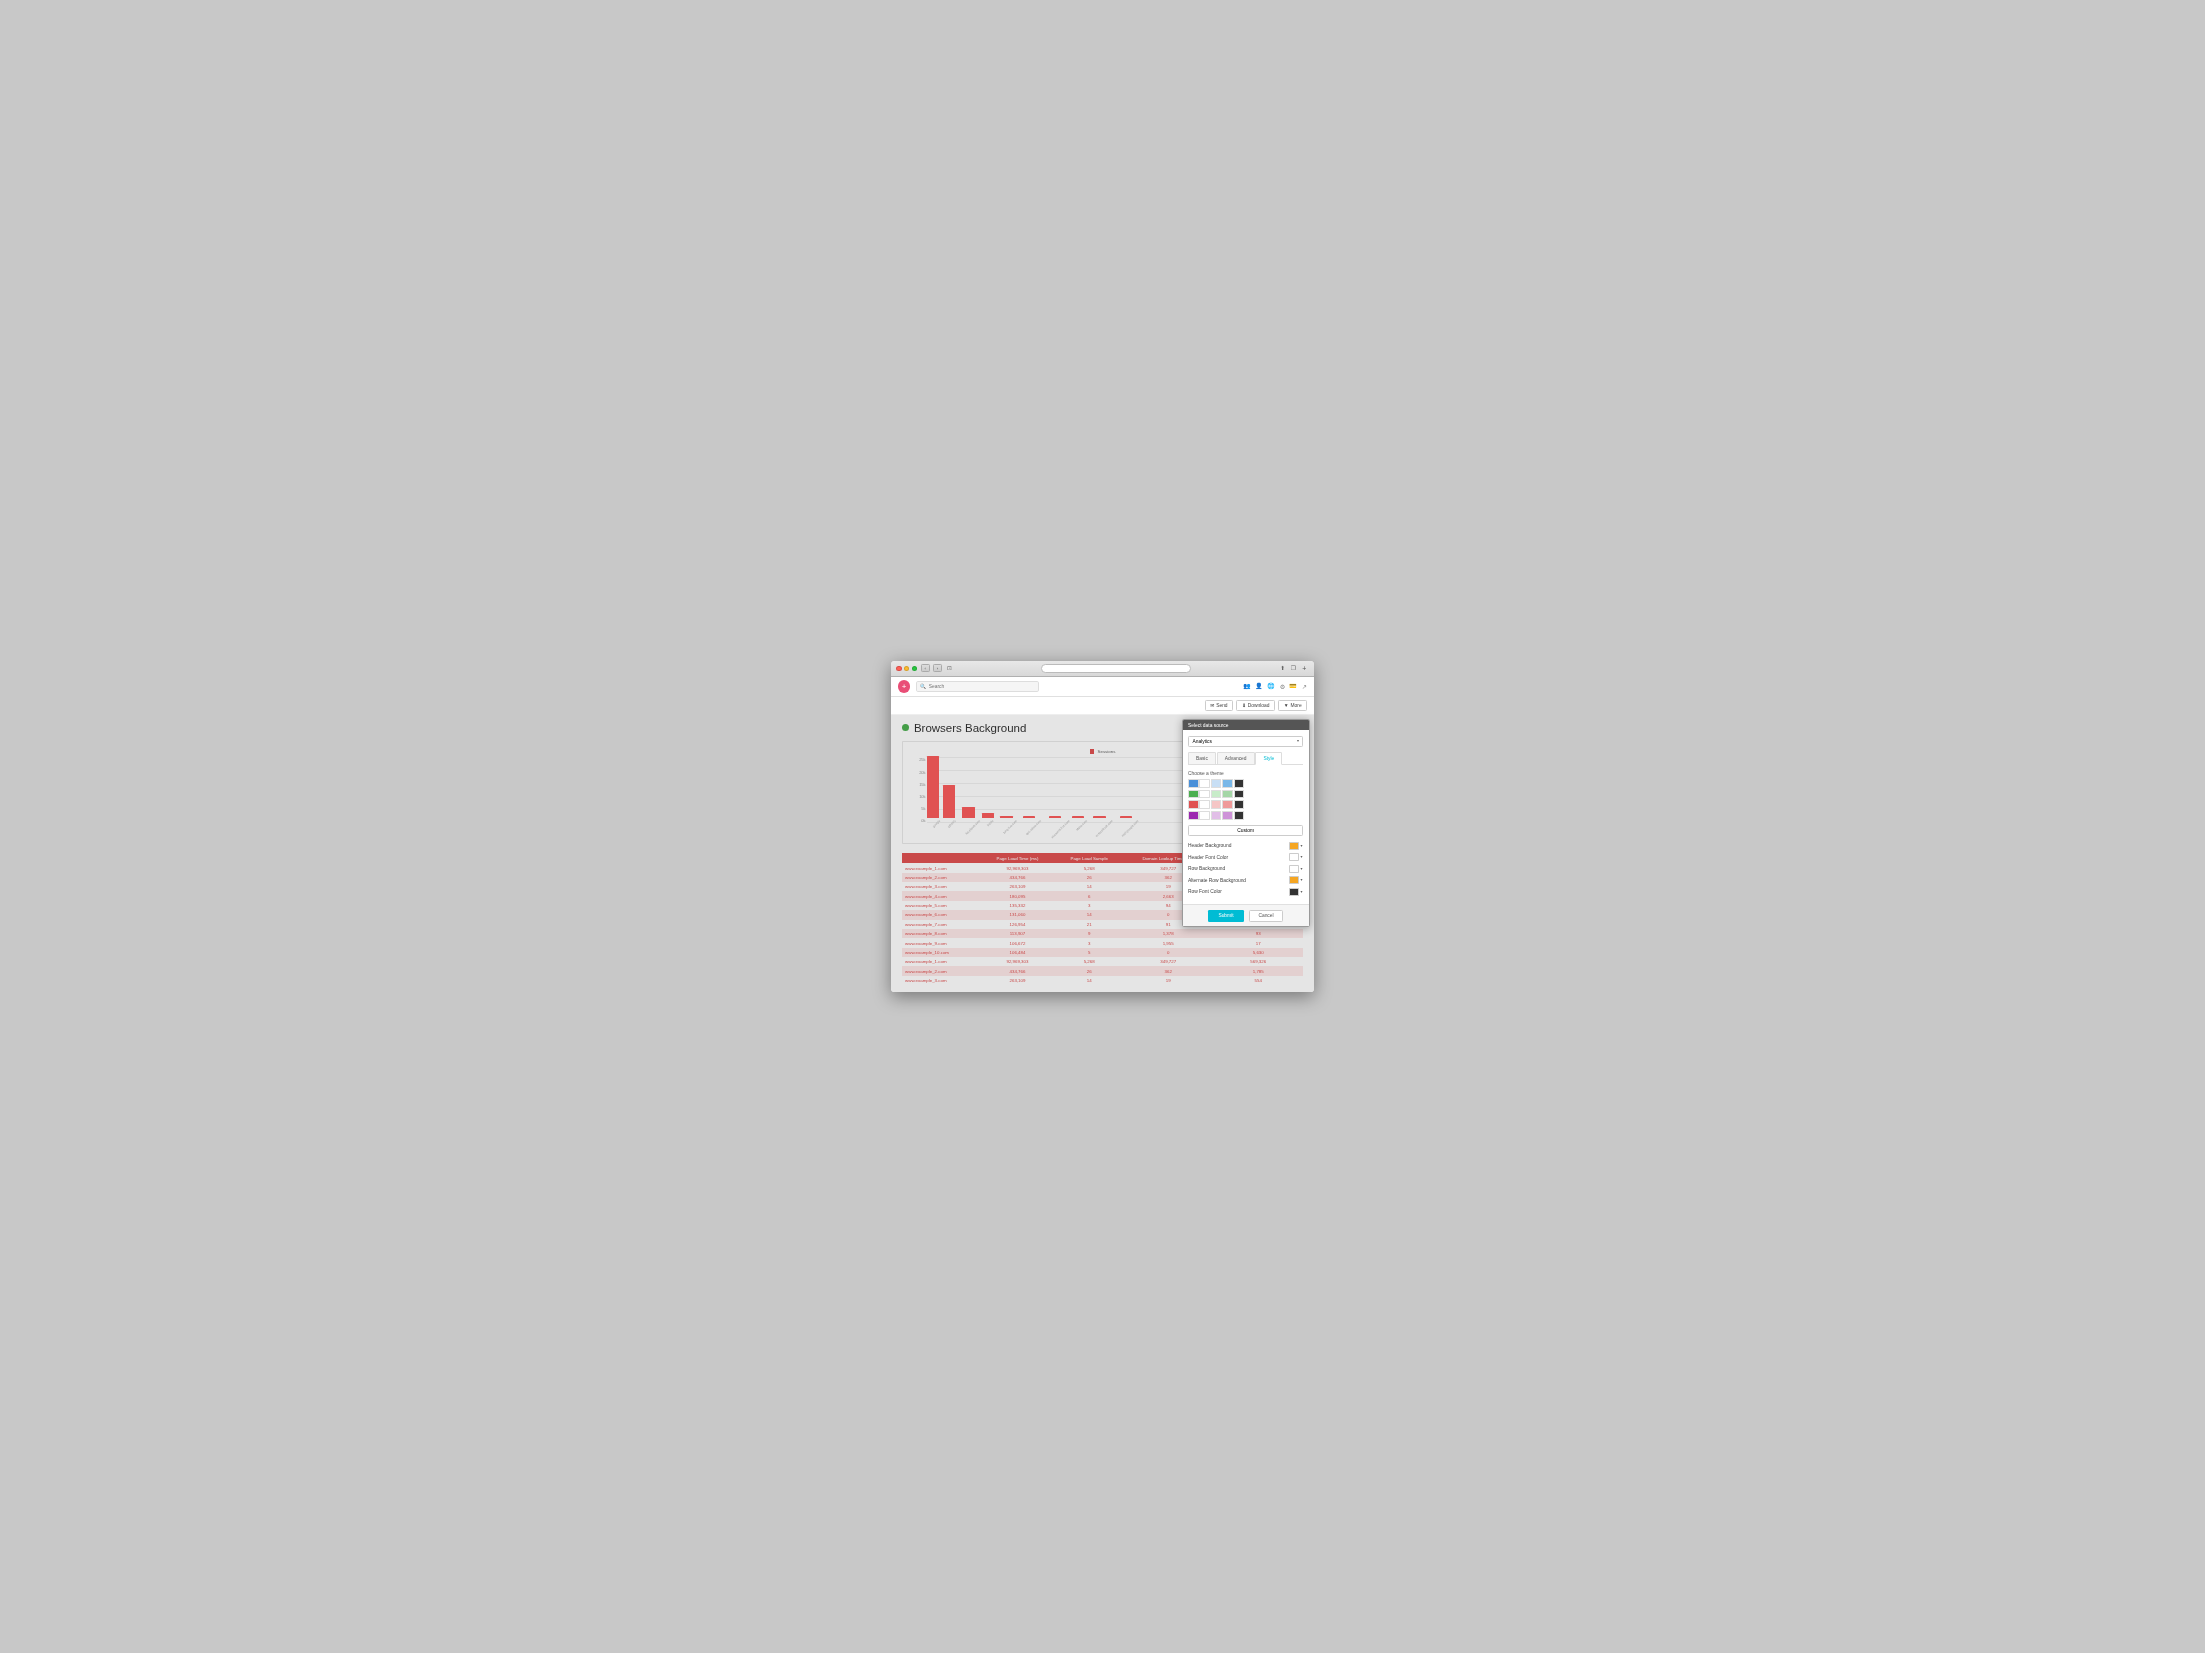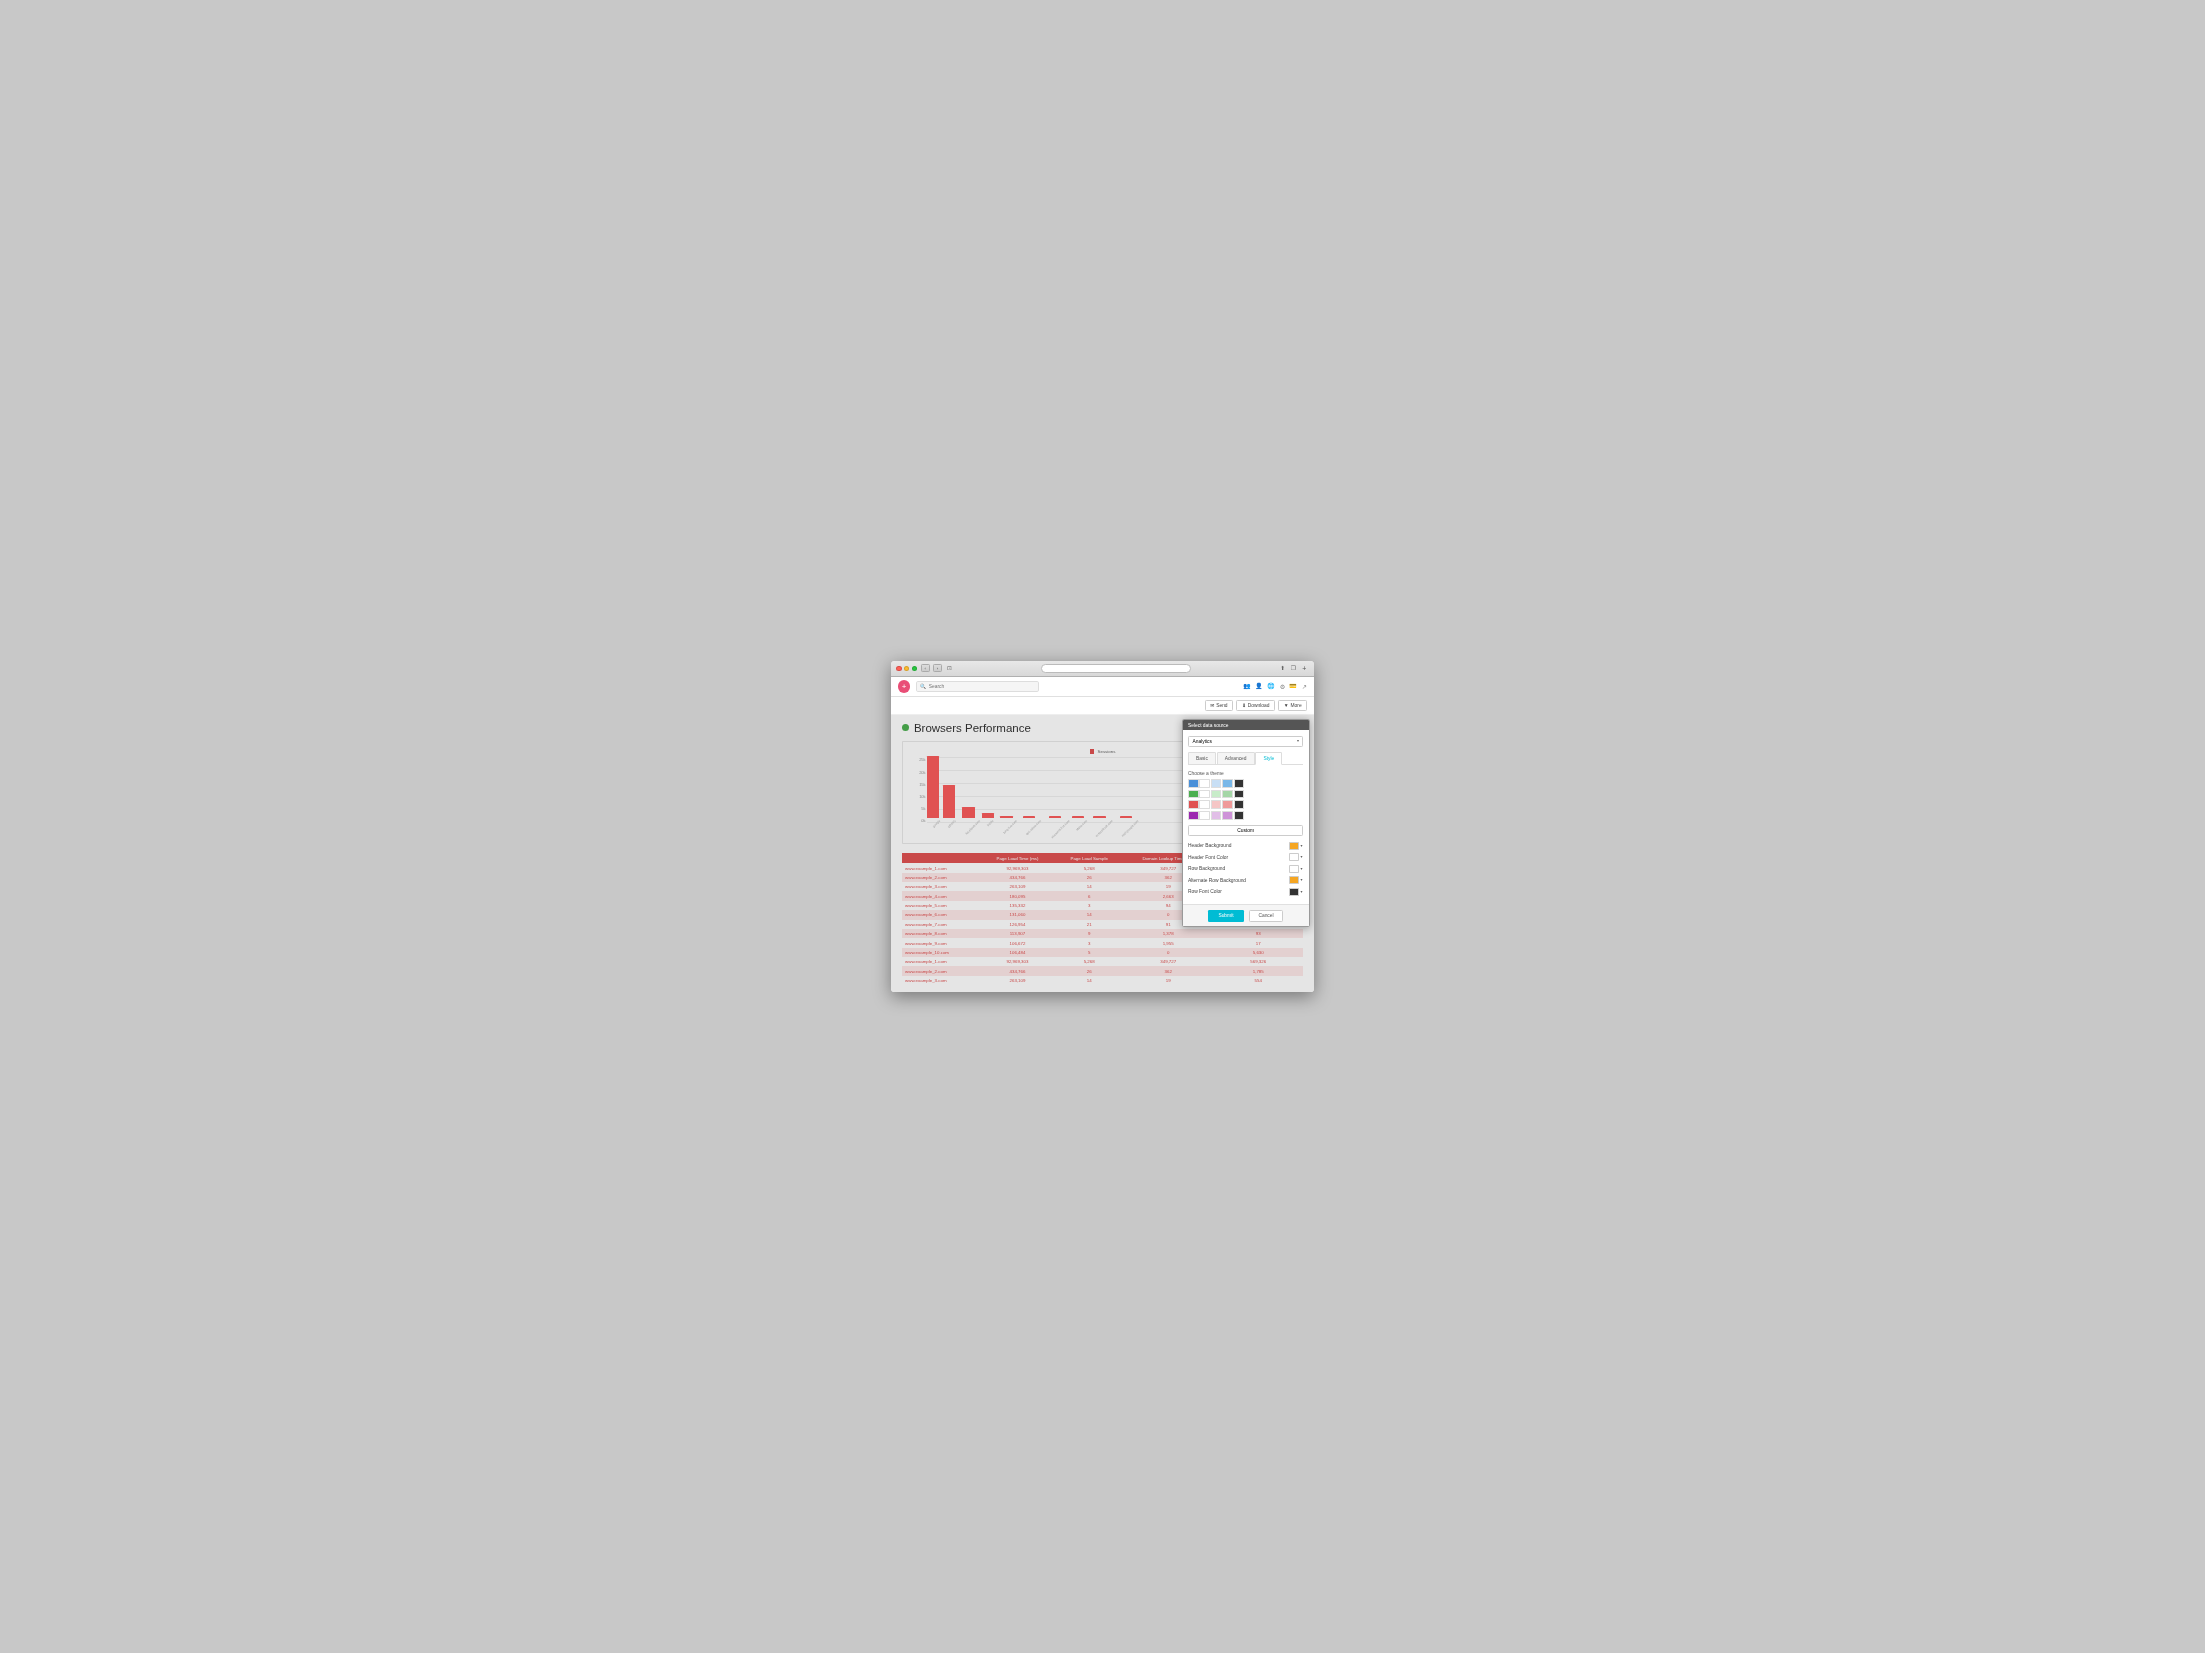--- a/index.html
+++ b/index.html
@@ -533,21 +533,21 @@
       <button class="toolbar-btn">
         <span>▼</span>
         <span>More</span>
       </button>
     </div>
 
     <div class="main-area">
 
       <div class="page-title-row">
         <div class="green-dot"></div>
-        <h1 class="page-title">Browsers Performance</h1>
+        <h1 class="page-title">Browsers Background</h1>
       </div>
 
       <div class="chart-container">
         <div class="chart-legend">
           <span style="display:inline-block;width:4.4px;height:4.4px;background:#e05252;"></span>
           <span>Sessions</span>
         </div>
         <div class="chart-area">
           <div class="y-axis-labels">
             <span>25k</span>

